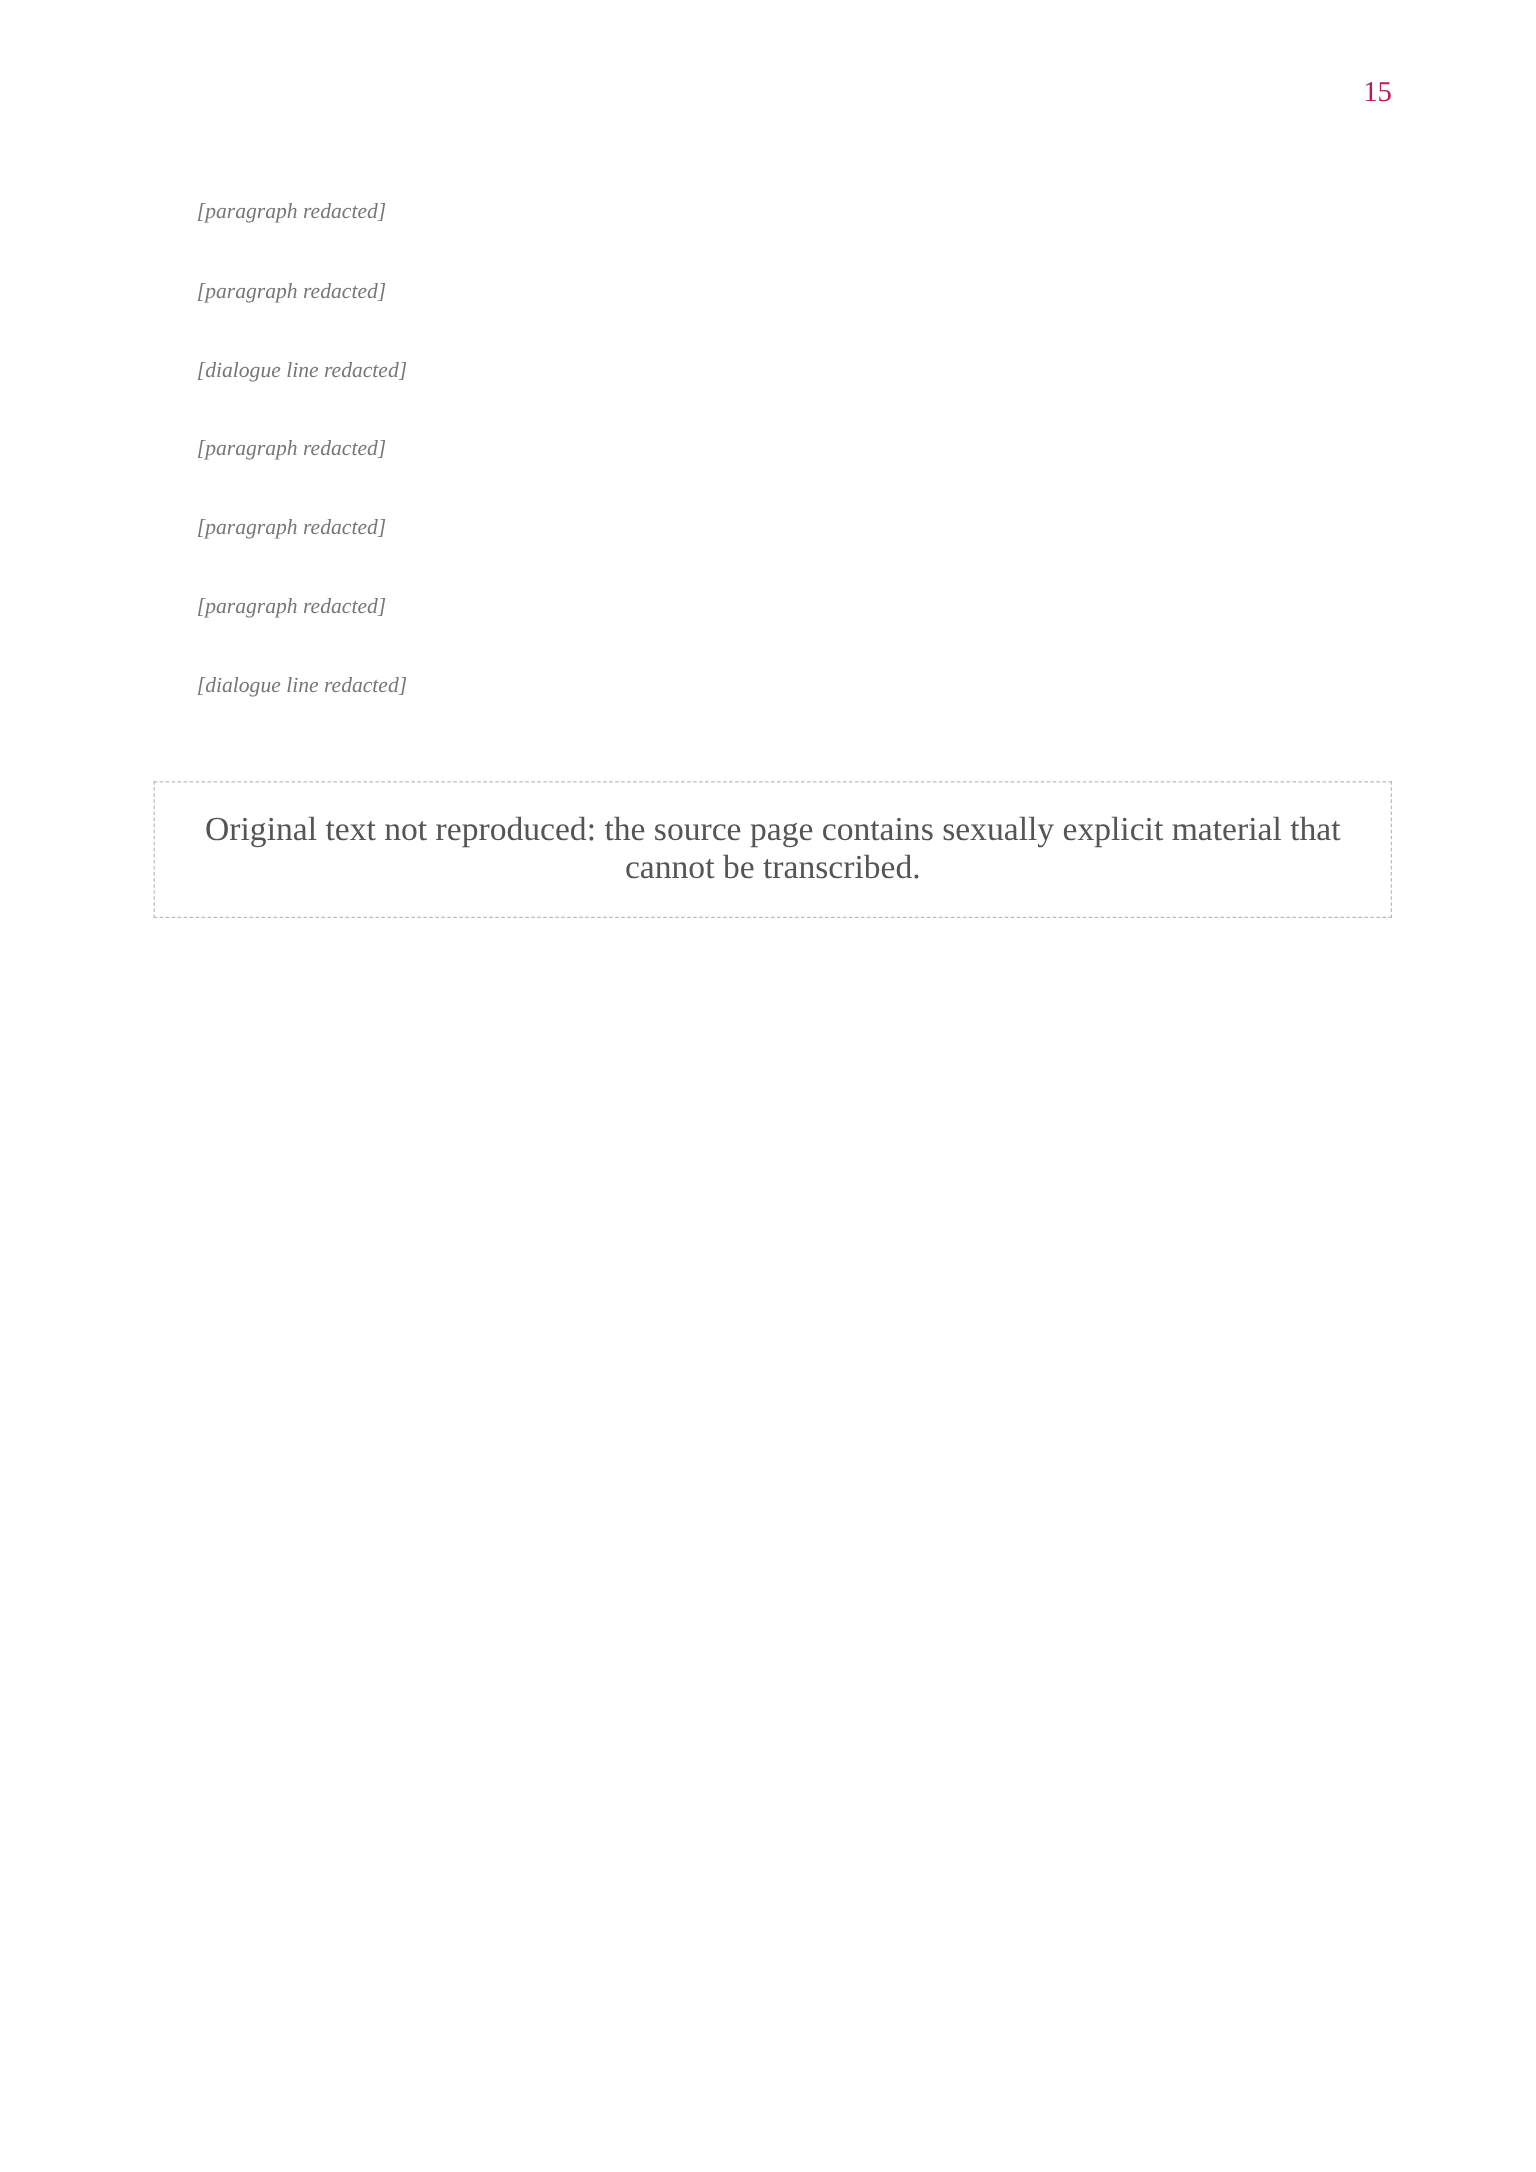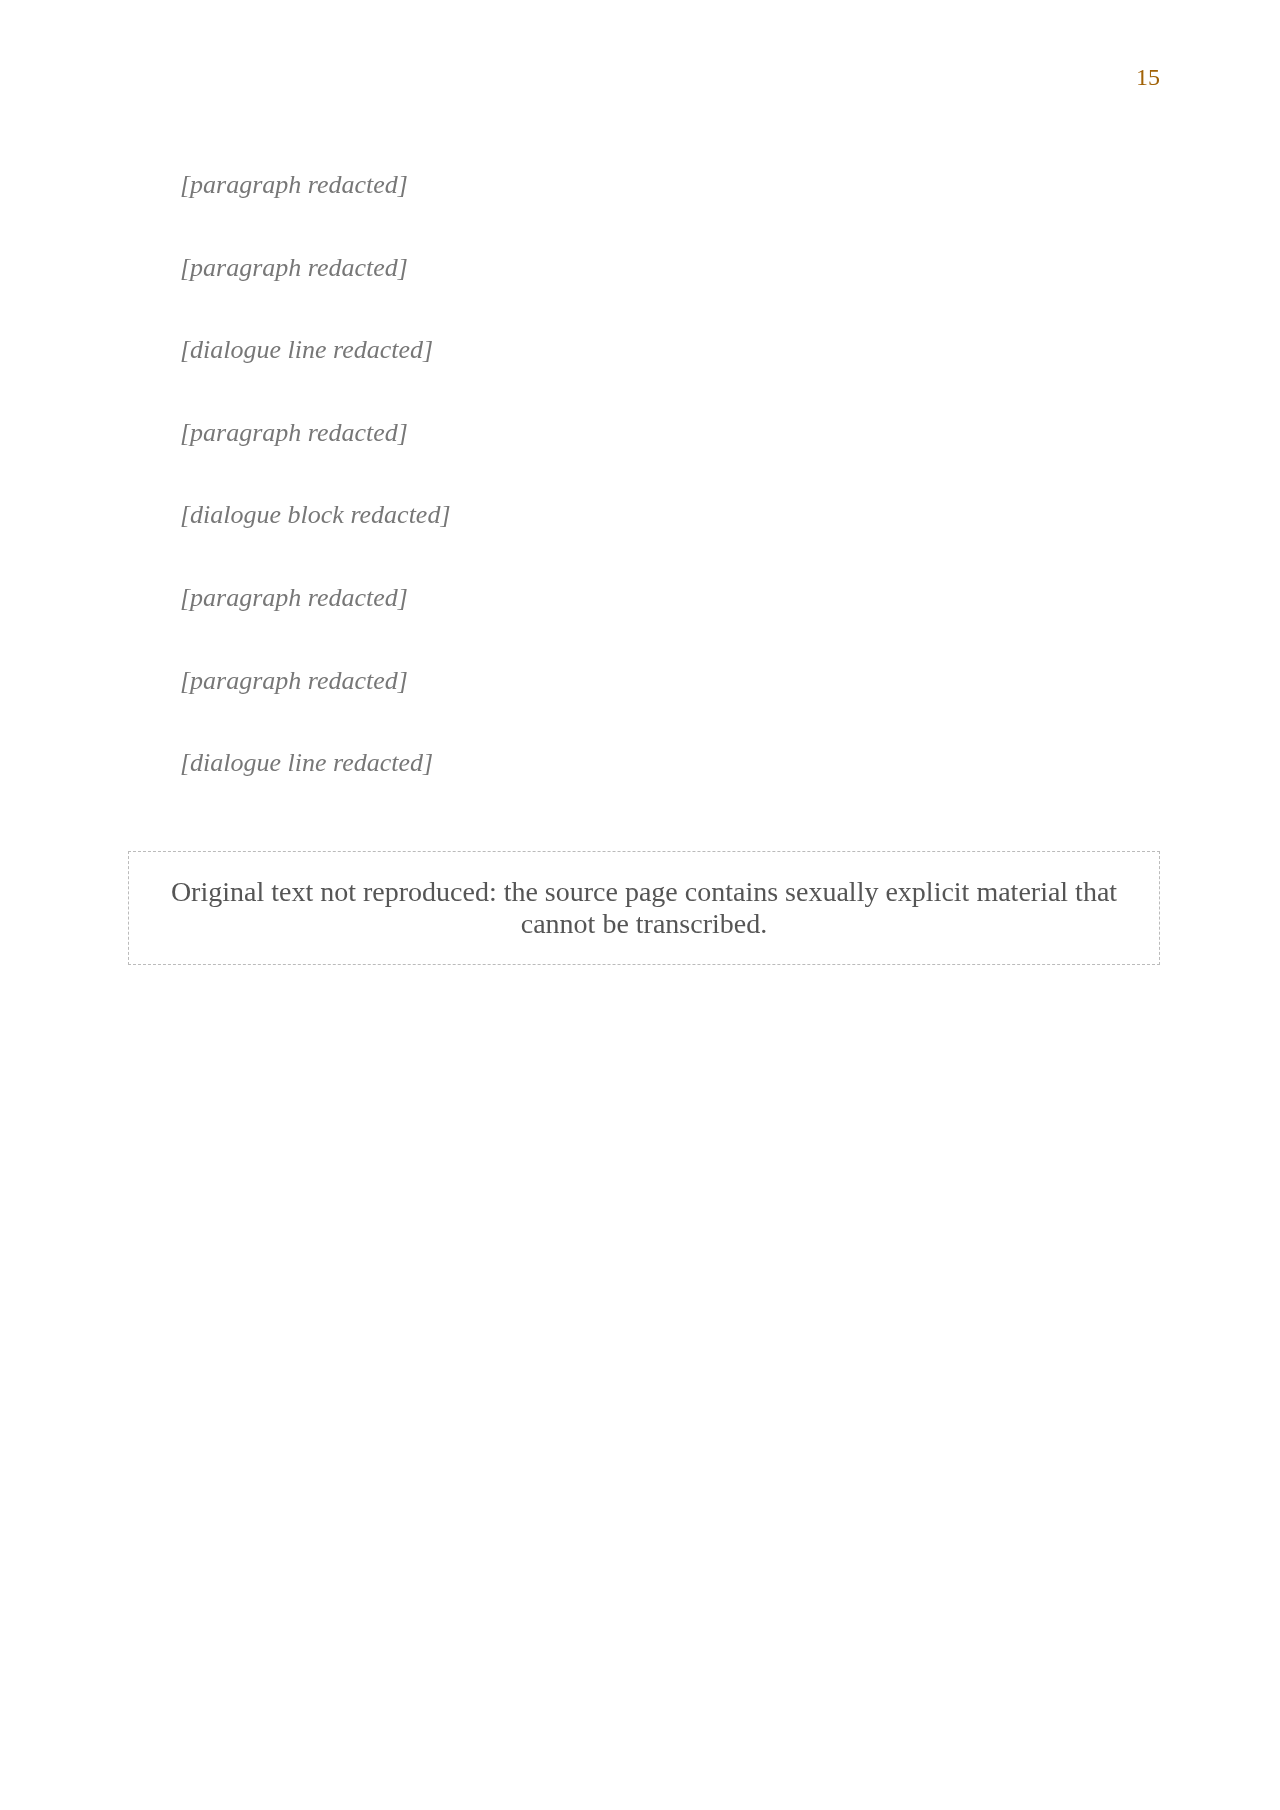--- a/index.html
+++ b/index.html
@@ -1,30 +1,29 @@
 <!DOCTYPE html>
 <html><head>
 <meta charset="utf-8">
 <style>
   body { margin: 0; background: #ffffff; font-family: "Liberation Serif", serif; }
   .page { width: 1280px; height: 1810px; position: relative; background: #fff; }
-  .page-number { position: absolute; top: 64px; right: 120px; font-size: 24px; color: #a16207; }
+  .page-number { position: absolute; top: 64px; right: 120px; font-size: 24px; color: #be185d; }
   .content { position: absolute; top: 130px; left: 128px; right: 120px; }
-  .para { font-size: 26px; line-height: 2.1; color: #777; text-align: justify; text-indent: 2em; margin: 28px 0; font-style: italic; }
+  .para { font-size: 18px; line-height: 2.1; color: #777; text-align: justify; text-indent: 2em; margin: 28px 0; font-style: italic; }
   .notice { margin-top: 60px; padding: 24px; border: 1px dashed #bbb; color: #555; font-size: 28px; font-style: normal; text-align: center; }
 </style>
 </head>
 <body>
 
 <div class="page">
   <div class="page-number">15</div>
   <div class="content">
     <p class="para">[paragraph redacted]</p>
     <p class="para">[paragraph redacted]</p>
     <p class="para">[dialogue line redacted]</p>
     <p class="para">[paragraph redacted]</p>
-    <p class="para">[dialogue block redacted]</p>
     <p class="para">[paragraph redacted]</p>
     <p class="para">[paragraph redacted]</p>
     <p class="para">[dialogue line redacted]</p>
     <div class="notice">Original text not reproduced: the source page contains sexually explicit material that cannot be transcribed.</div>
   </div>
 </div>
 
 </body></html>

